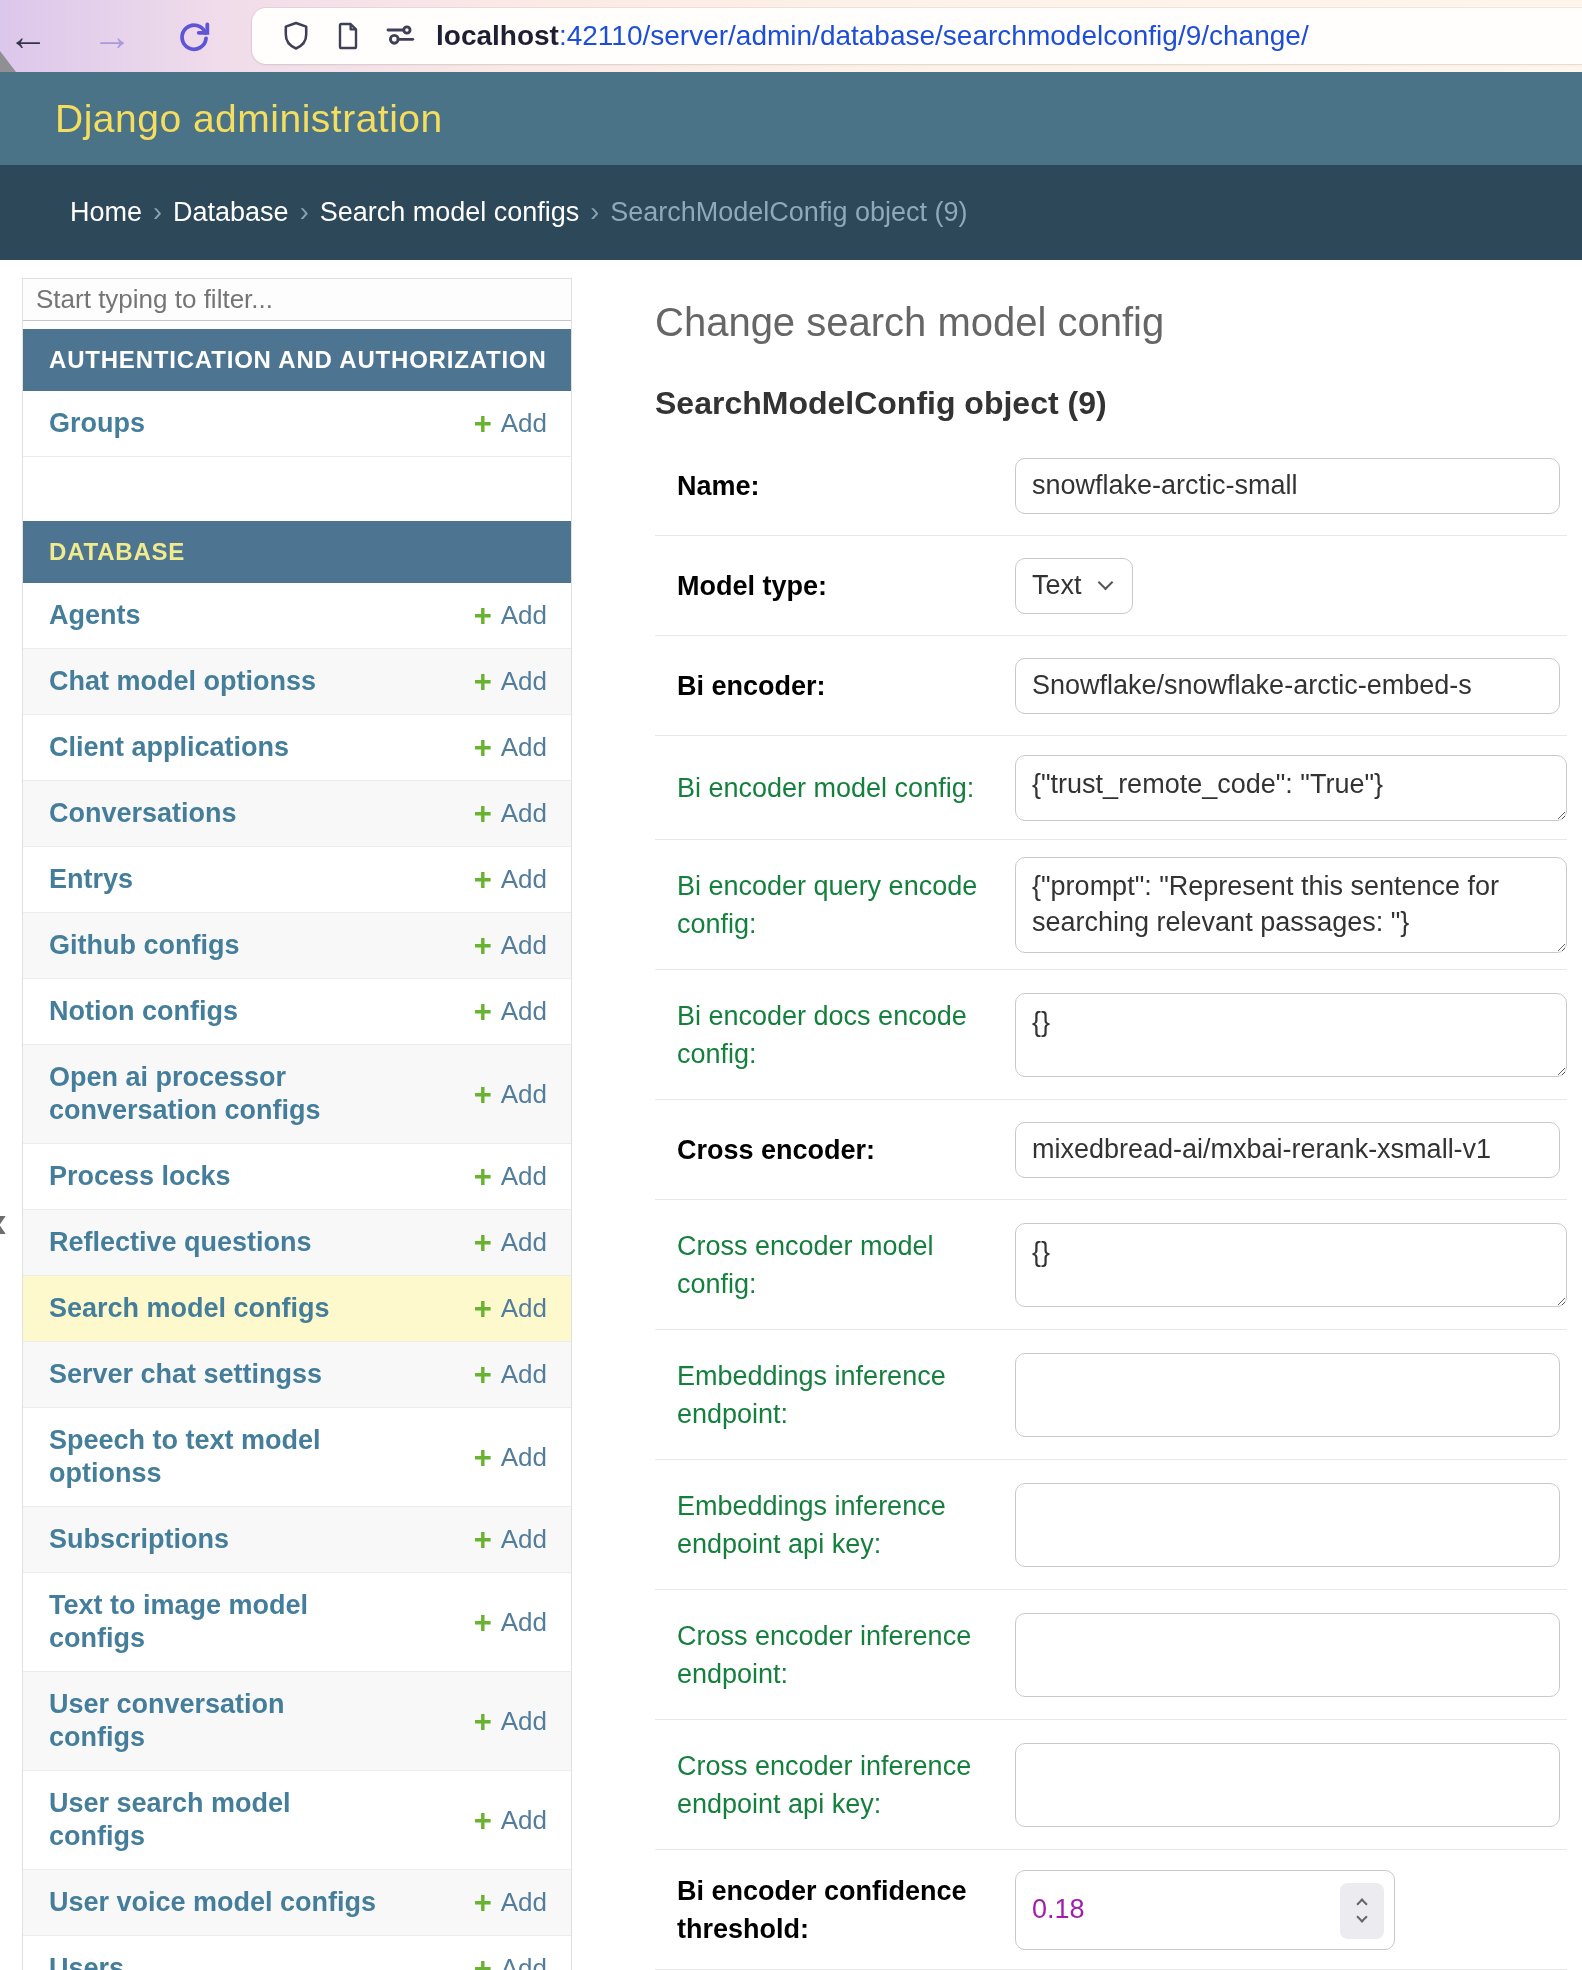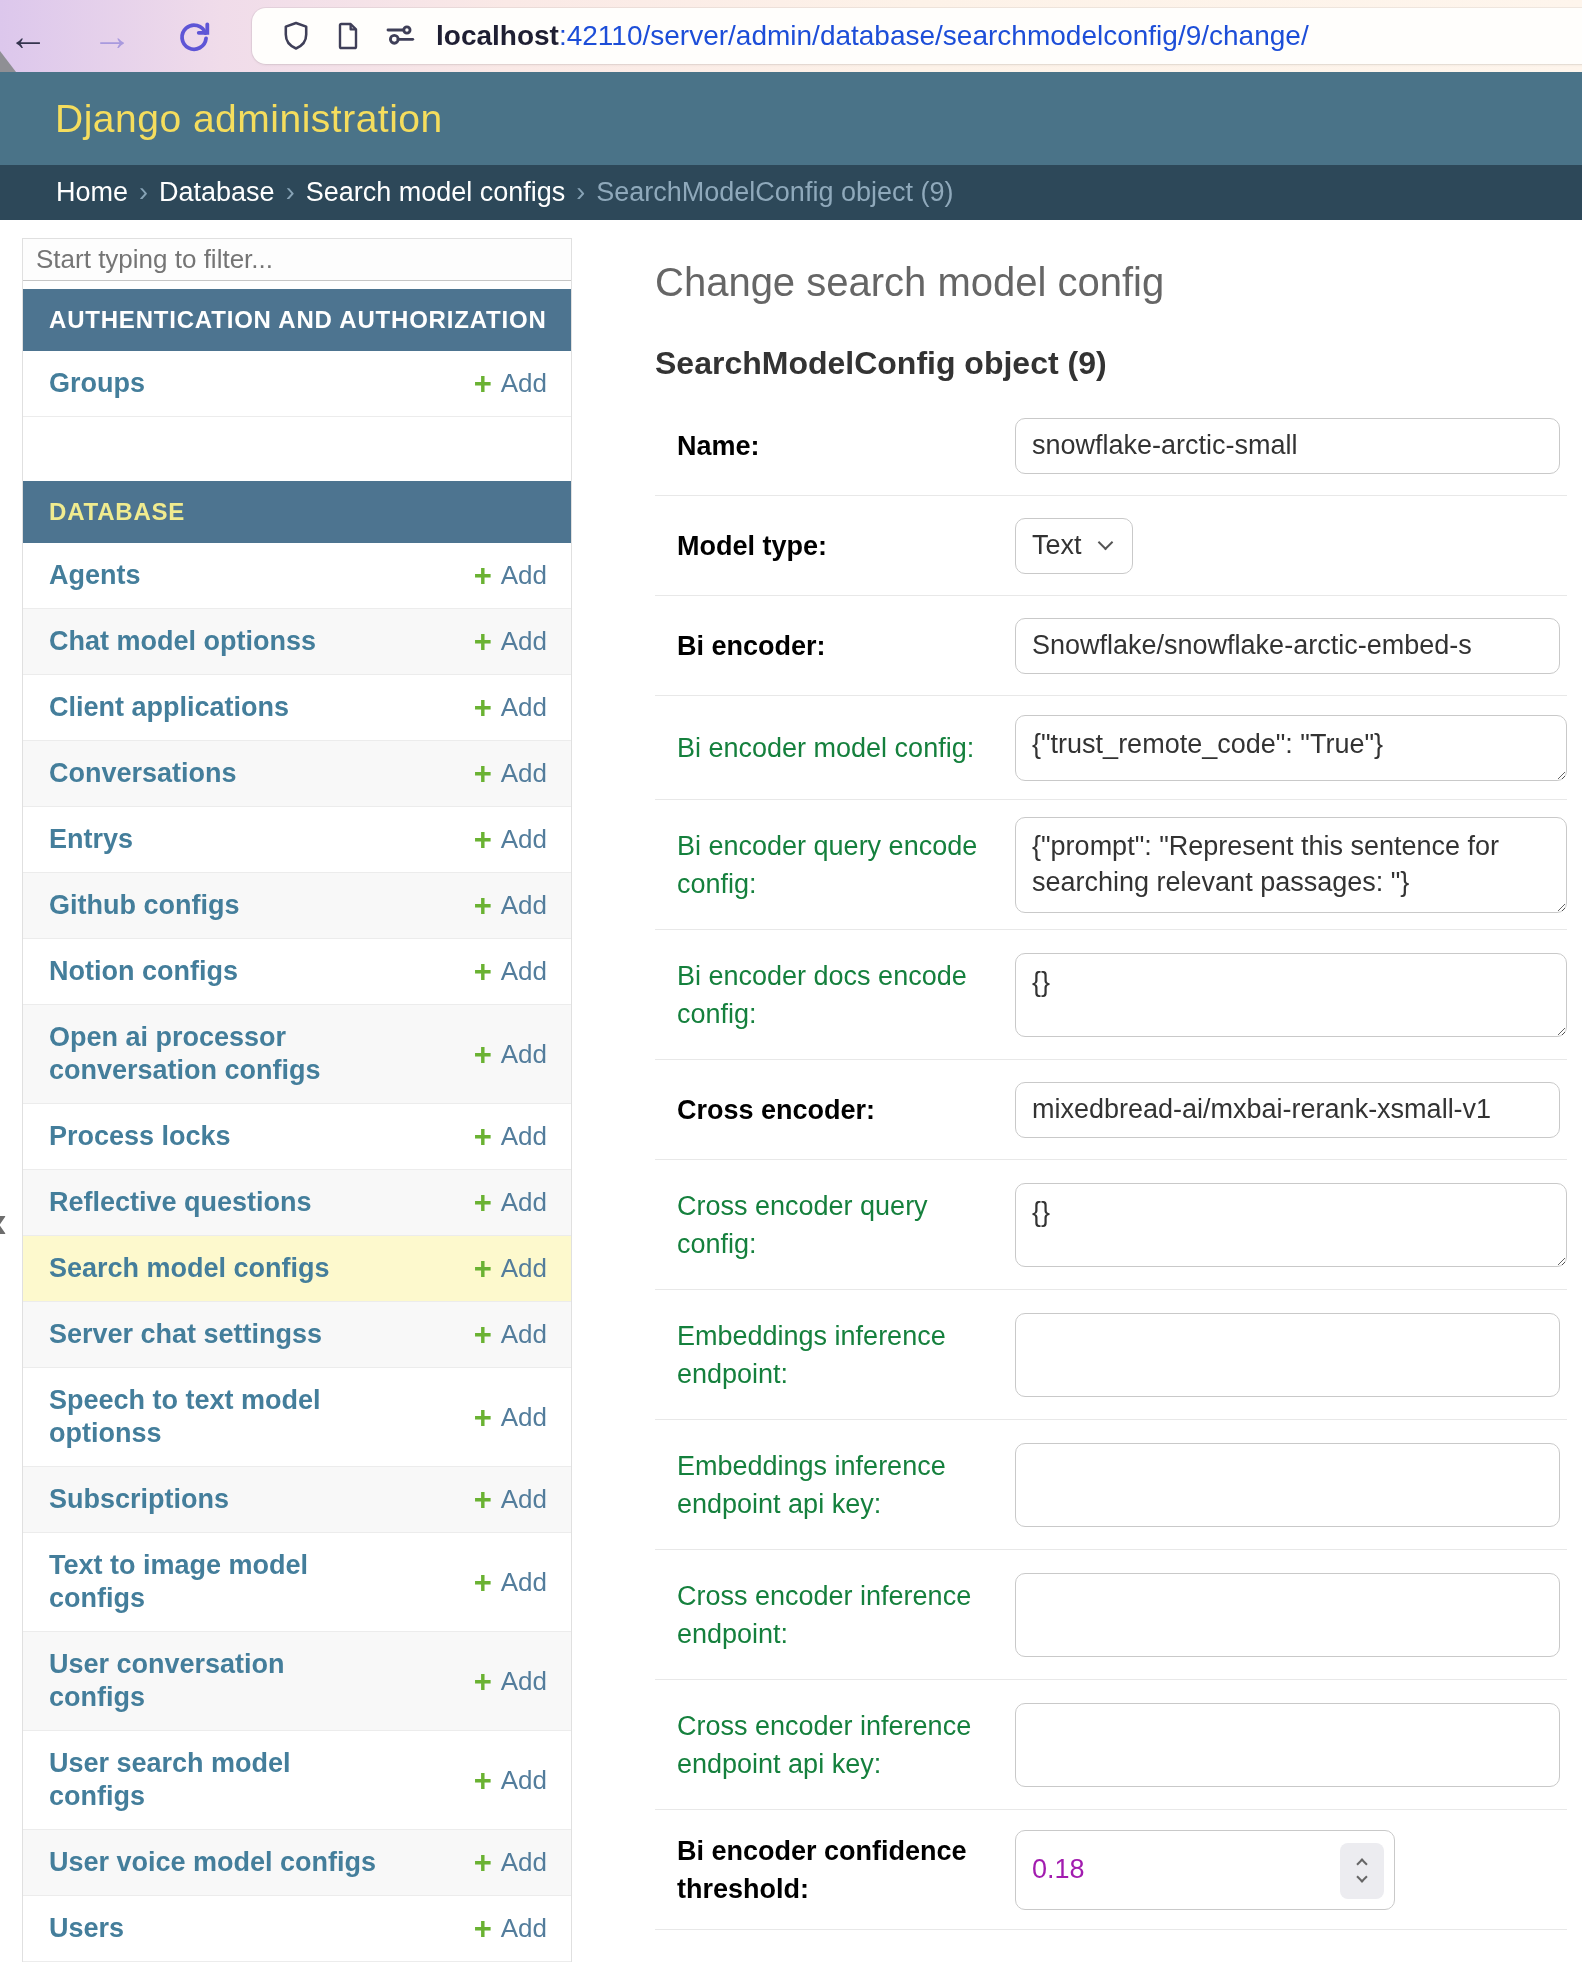--- a/index.html
+++ b/index.html
@@ -21,21 +21,21 @@
     border-radius:14px; display:flex; align-items:center; padding-left:18px;
     box-shadow:0 0 0 1px rgba(0,0,0,.05),0 1px 3px rgba(0,0,0,.07); }
   .pill-icon { display:flex; align-items:center; justify-content:center; width:52px; height:56px; }
   .url-text { font-size:28px; margin-left:10px; white-space:nowrap; }
   .url-host { color:#1f1f33; font-weight:600; }
   .url-rest { color:#1d4ed8; }
 
   
   .admin-header { height:93px; background:#4a7388; display:flex; align-items:center; padding-left:55px; }
   .admin-header h1 { margin:0; font-size:39px; font-weight:400; color:#f5dd5d; letter-spacing:.5px; }
-  .breadcrumbs { height:55px; background:#2d4859; display:flex; align-items:center; padding-left:56px; font-size:27px; }
+  .breadcrumbs { height:95px; background:#2d4859; display:flex; align-items:center; padding-left:70px; font-size:27px; }
   .crumb-link { color:#ffffff; text-decoration:none; }
   .crumb-sep { color:#87a3b6; margin:0 11px; }
   .crumb-current { color:#8fa9bb; }
 
   
   .content { display:flex; align-items:flex-start; }
   .sidebar { margin:18px 0 0 22px; width:550px; flex:0 0 550px;
     border:1px solid #e0e0e0; border-bottom:none; font-size:27px; }
   .filter-input { width:100%; height:42px; border:none; border-bottom:1px solid #c6c6c6;
     padding:0 13px; font-size:26px; color:#333; background:#fdfdfd; outline:none; }
@@ -333,21 +333,21 @@
             <div class="flabel">Bi encoder docs encode config:</div>
             <div class="fcontrol">
               <textarea class="vta ta-l" style="">{}</textarea>
             </div>
           </div>
           <div class="form-row fr-text">
             <div class="flabel req">Cross encoder:</div>
             <div class="fcontrol"><input class="vtext" type="text" value="mixedbread-ai/mxbai-rerank-xsmall-v1" style=""></div>
           </div>
           <div class="form-row fr-ta-l">
-            <div class="flabel">Cross encoder query config:</div>
+            <div class="flabel">Cross encoder model config:</div>
             <div class="fcontrol">
               <textarea class="vta ta-l" style="">{}</textarea>
             </div>
           </div>
           <div class="form-row fr-url">
             <div class="flabel">Embeddings inference endpoint:</div>
             <div class="fcontrol"><input class="vurl" type="text" style=""></div>
           </div>
           <div class="form-row fr-url">
             <div class="flabel">Embeddings inference endpoint api key:</div>

